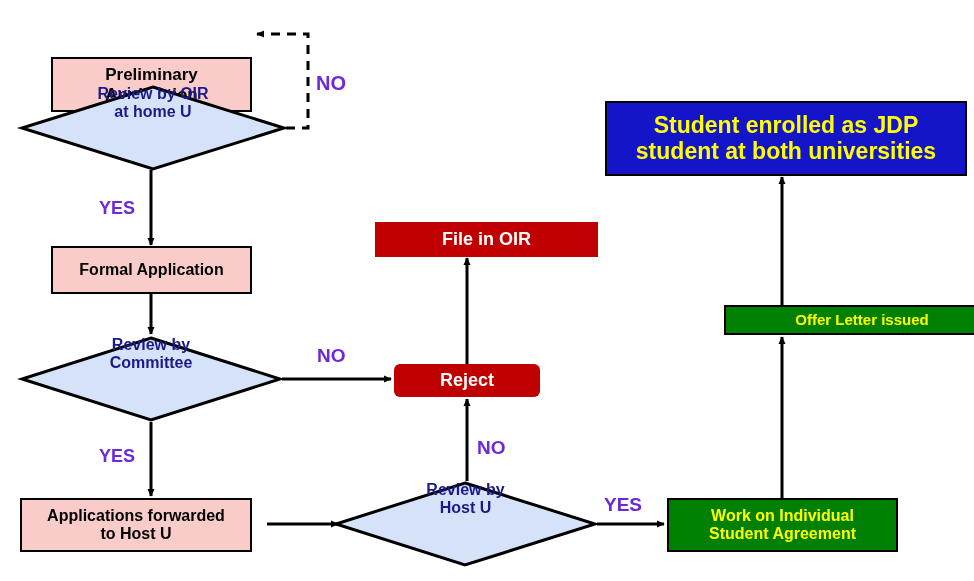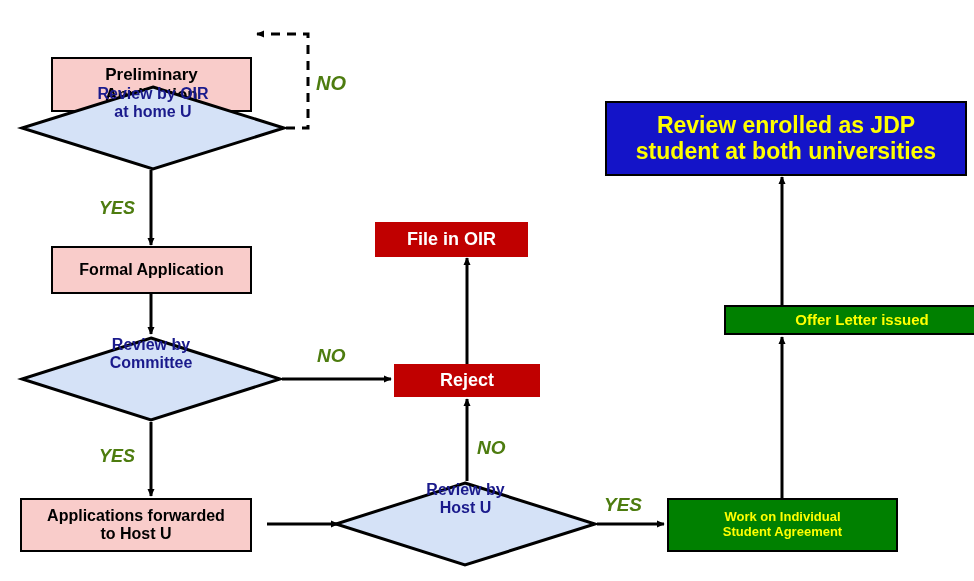--- a/index.html
+++ b/index.html
@@ -64,23 +64,22 @@
     color: #1a1a8c;
     font-weight: bold;
     text-align: center;
     line-height: 1.12;
     white-space: pre-line;
     z-index: 2;
   }
   .edge-label {
     position: absolute;
     font-weight: bold;
-    color: #4d7c0f;
+    color: #6d28d9;
     white-space: nowrap;
-    font-style: italic;
   }
   #wires {
     position: absolute;
     left: 0;
     top: 0;
     width: 974px;
     height: 581px;
     pointer-events: none;
   }
 </style>
@@ -155,47 +154,47 @@
 
   <div class="edge-label" style="left:317px; top:345px; font-size:19px;">NO</div>
 
   <div class="edge-label" style="left:99px; top:446px; font-size:18px;">YES</div>
 
   <div class="node box box-pink" style="left:20px; top:498px; width:232px; height:54px; font-size:16px;">
     <span>Applications forwarded
 to Host U</span>
   </div>
 
-  <div class="node box-red" style="left:375px; top:222px; width:153px; height:35px; font-size:18px;">
+  <div class="node box-red" style="left:375px; top:222px; width:223px; height:35px; font-size:18px;">
     <span>File in OIR</span>
   </div>
 
-  <div class="node box-red" style="left:394px; top:364px; width:146px; height:33px; font-size:18px;">
+  <div class="node box-red" style="left:394px; top:364px; width:146px; height:33px; font-size:18px;border-radius:6px;">
     <span>Reject</span>
   </div>
 
   <div class="edge-label" style="left:477px; top:437px; font-size:19px;">NO</div>
 
   <div class="diamond-wrap" style="left:334px; top:481px; width:263px; height:86px;">
     <svg width="263" height="86" viewBox="0 0 263 86" xmlns="http://www.w3.org/2000/svg">
       <polygon points="131,2 261,43 131,84 2,43" fill="#d5e2f7" stroke="#000000" stroke-width="3"></polygon>
     </svg>
     <span class="diamond-label" style="font-size:16px;">Review by
 Host U</span>
   </div>
 
   <div class="edge-label" style="left:604px; top:494px; font-size:19px;">YES</div>
 
-  <div class="node box box-green" style="left:667px; top:498px; width:231px; height:54px; font-size:13px;">
+  <div class="node box box-green" style="left:667px; top:498px; width:231px; height:54px; font-size:16px;">
     <span>Work on Individual
 Student Agreement</span>
   </div>
 
   <div class="node box box-green" style="left:688px; top:305px; width:276px; height:30px; font-size:15px;margin-left:36px;">
     <span>Offer Letter issued</span>
   </div>
 
   <div class="node box box-blue" style="left:605px; top:101px; width:362px; height:75px; font-size:23px;">
-    <span>Review enrolled as JDP
+    <span>Student enrolled as JDP
 student at both universities</span>
   </div>
 
 </div>
 
 </body></html>

